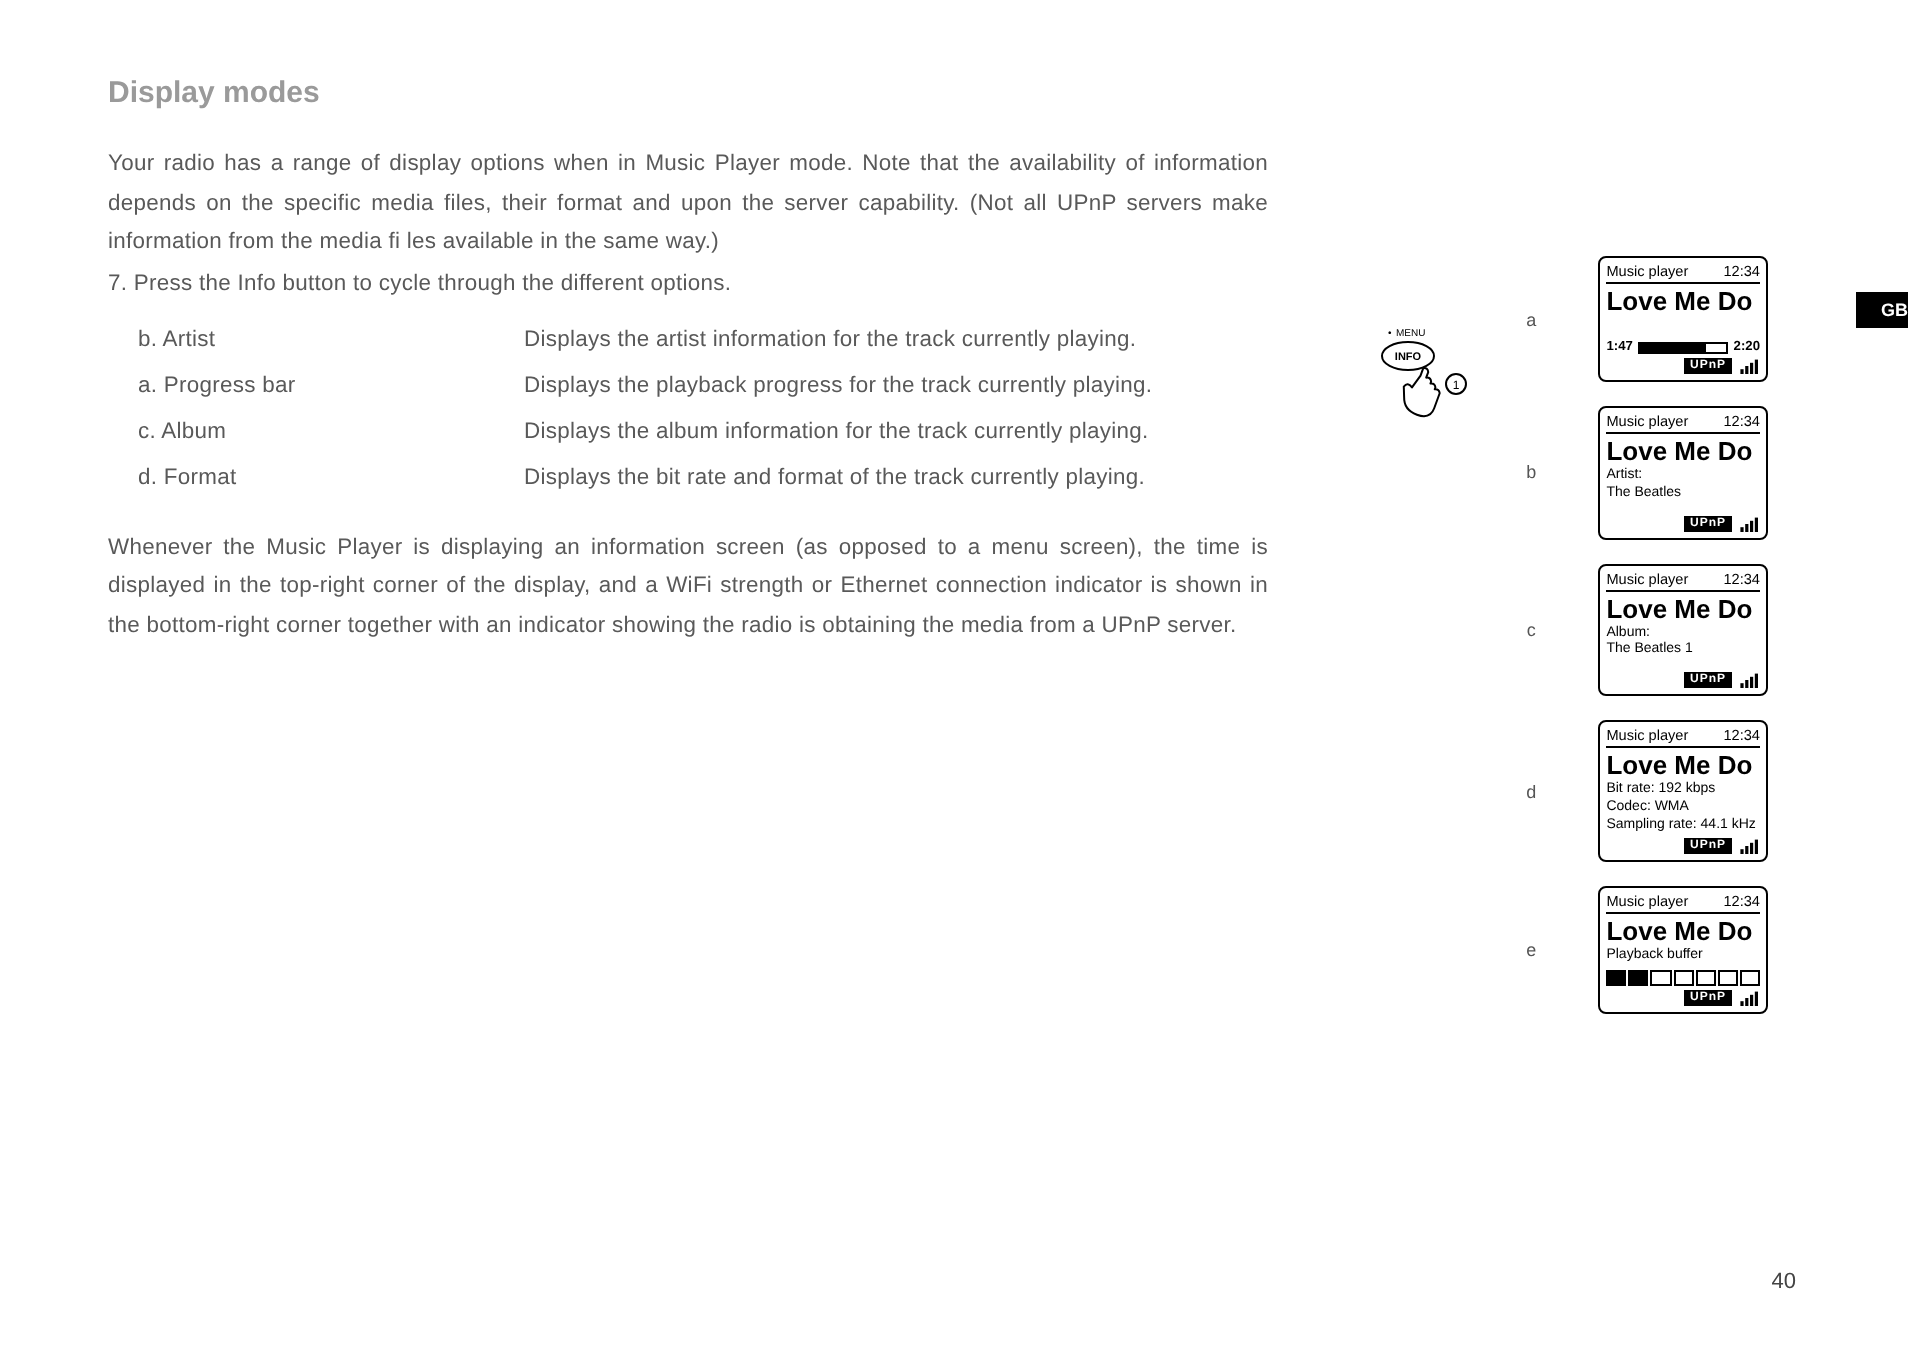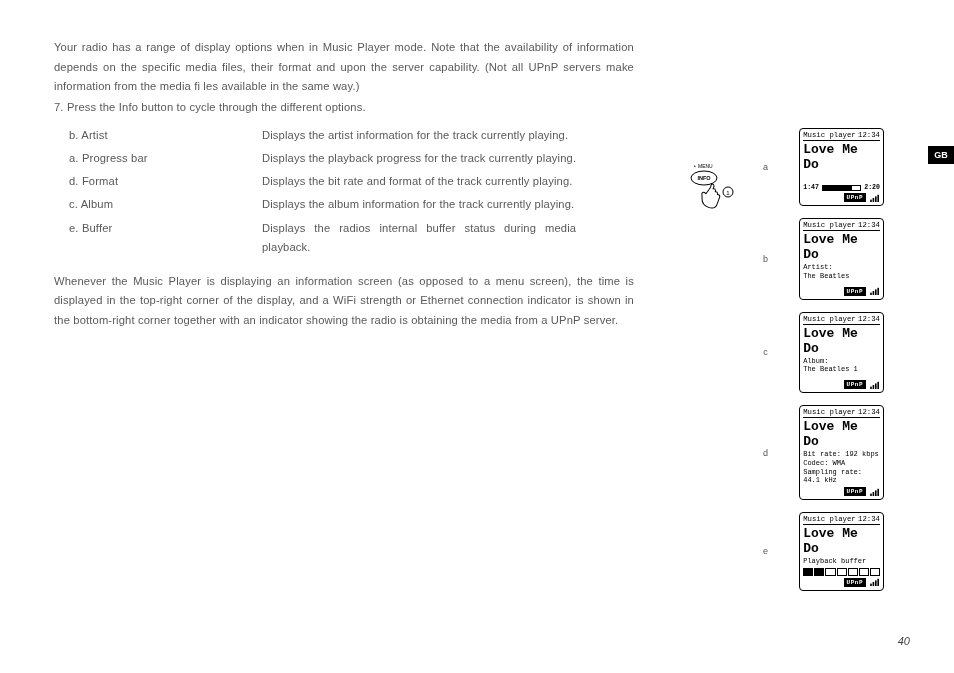--- a/index.html
+++ b/index.html
@@ -47,30 +47,29 @@
     position: absolute;
     right: 0;
     top: 146px;
     width: 26px;
     height: 18px;
     background: #000;
     color: #fff;
     font-size: 9px;
     font-weight: bold;
     line-height: 18px;
-    text-align: center;
+    text-align: right;
   }
 
   .page-num {
     position: absolute;
-    right: 44px;
+    right: 56px;
     bottom: 26px;
     font-size: 11px;
     color: #444;
-    font-style: italic;
   }
 
   
   .info-fig {
     position: absolute;
     left: 688px;
     top: 160px;
     width: 64px;
     height: 64px;
   }
@@ -84,21 +83,21 @@
   }
   .screen-row { display: flex; align-items: center; margin-bottom: 12px; }
   .row-label { width: 14px; font-size: 9px; color: #555; text-align: center; }
   .screen {
     width: 104px;
     border: 1.2px solid #000;
     border-radius: 4px;
     background: #fff;
     box-sizing: border-box;
     padding: 2px 3px 3px 3px;
-    font-family: Liberation Mono, monospace;
+    font-family: Liberation Sans, sans-serif;
     color: #000;
     margin-left: 28px;
   }
   .scr-header {
     display: flex;
     justify-content: space-between;
     border-bottom: 1px solid #000;
     font-size: 7.3px;
     padding-bottom: 1px;
   }
@@ -128,50 +127,44 @@
 
   .buffer-row { display: flex; gap: 1px; margin-top: 2px; }
   .buf-seg  { flex: 1; height: 6px; border: 1px solid #000; }
   .buf-fill { background: #000; }
 </style>
 </head>
 <body>
 
 <div class="page">
 
+  <div class="heading">Display modes</div>
 
   <div class="main-text">
     <div class="intro">Your radio has a range of display options when in Music Player mode. Note that the availability of information depends on the specific media files, their format and upon the server capability. (Not all UPnP servers make information from the media fi les available in the same way.)</div>
 
     <div class="step">7. Press the Info button to cycle through the different options.</div>
 
     <table class="opts-table">
       <tbody>
           <tr>
         <td class="lbl">b. Artist</td>
         <td>Displays the artist information for the track currently playing.</td>
       </tr>
       <tr>
         <td class="lbl">a. Progress bar</td>
         <td>Displays the playback progress for the track currently playing.</td>
       </tr>
       <tr>
-        <td class="lbl">d. Format</td>
-        <td>Displays the bit rate and format of the track currently playing.</td>
-      </tr>
-      <tr>
         <td class="lbl">c. Album</td>
         <td>Displays the album information for the track currently playing.</td>
       </tr>
       <tr>
-        <td class="lbl">e. Buffer</td>
-        <td>
-          <div class="td-justify-all">Displays the radios internal buffer status during media</div>
-          <div>playback.</div>
-        </td>
+        <td class="lbl">d. Format</td>
+        <td>Displays the bit rate and format of the track currently playing.</td>
       </tr>
     </tbody>
       </table>
 
     <div class="para2">Whenever the Music Player is displaying an information screen (as opposed to a menu screen), the time is displayed in the top-right corner of the display, and a WiFi strength or Ethernet connection indicator is shown in the bottom-right corner together with an indicator showing the radio is obtaining the media from a UPnP server.</div>
   </div>
 
   <div class="gb-tab">GB</div>
 
   <div class="page-num">40</div>

